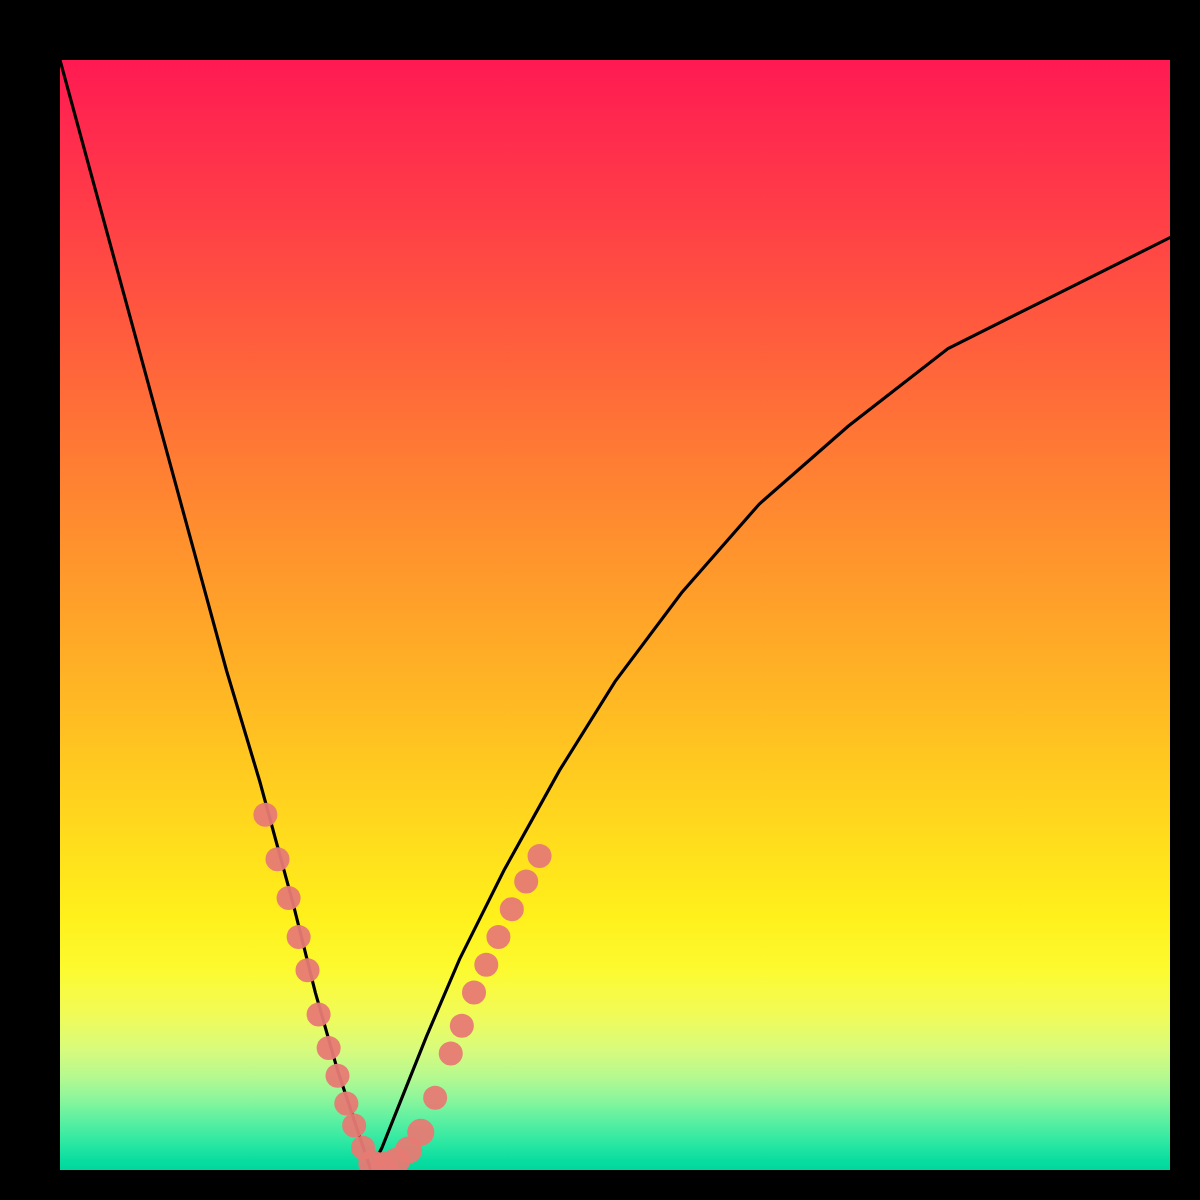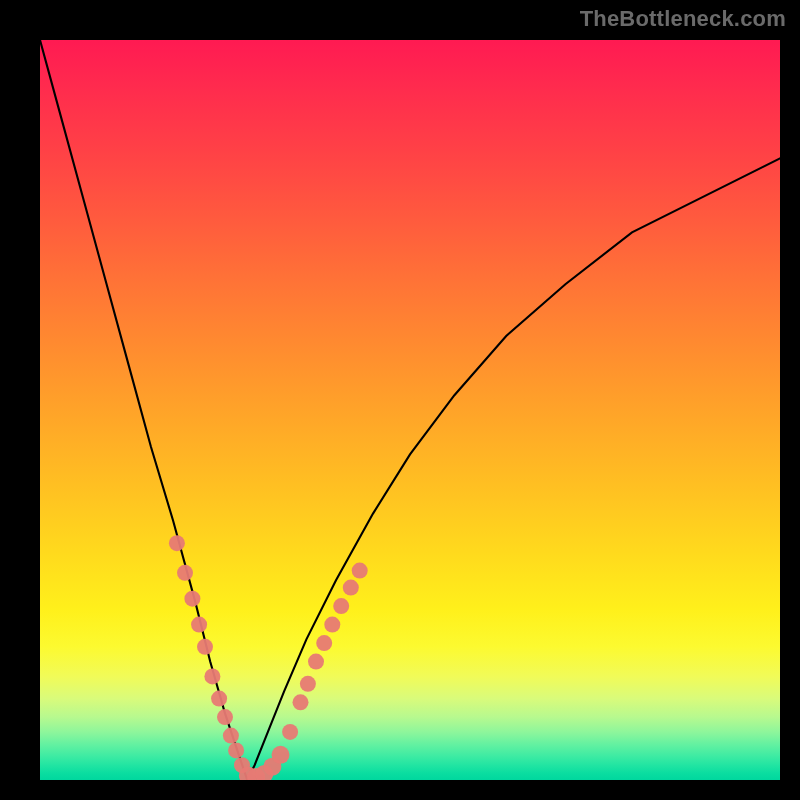--- a/index.html
+++ b/index.html
@@ -103,14 +103,13 @@
           <circle cx="267.9" cy="643.8" r="8" class="bead"></circle>
           <circle cx="276.0" cy="621.6" r="8" class="bead"></circle>
           <circle cx="284.2" cy="603.1" r="8" class="bead"></circle>
           <circle cx="292.3" cy="584.6" r="8" class="bead"></circle>
           <circle cx="301.2" cy="566.1" r="8" class="bead"></circle>
           <circle cx="310.8" cy="547.6" r="8" class="bead"></circle>
           <circle cx="319.7" cy="530.6" r="8" class="bead"></circle>
         </g>
     </svg>
   </div>
-  <div class="watermark">TheBottleneck.com</div>
 </div>
 
 </body></html>

